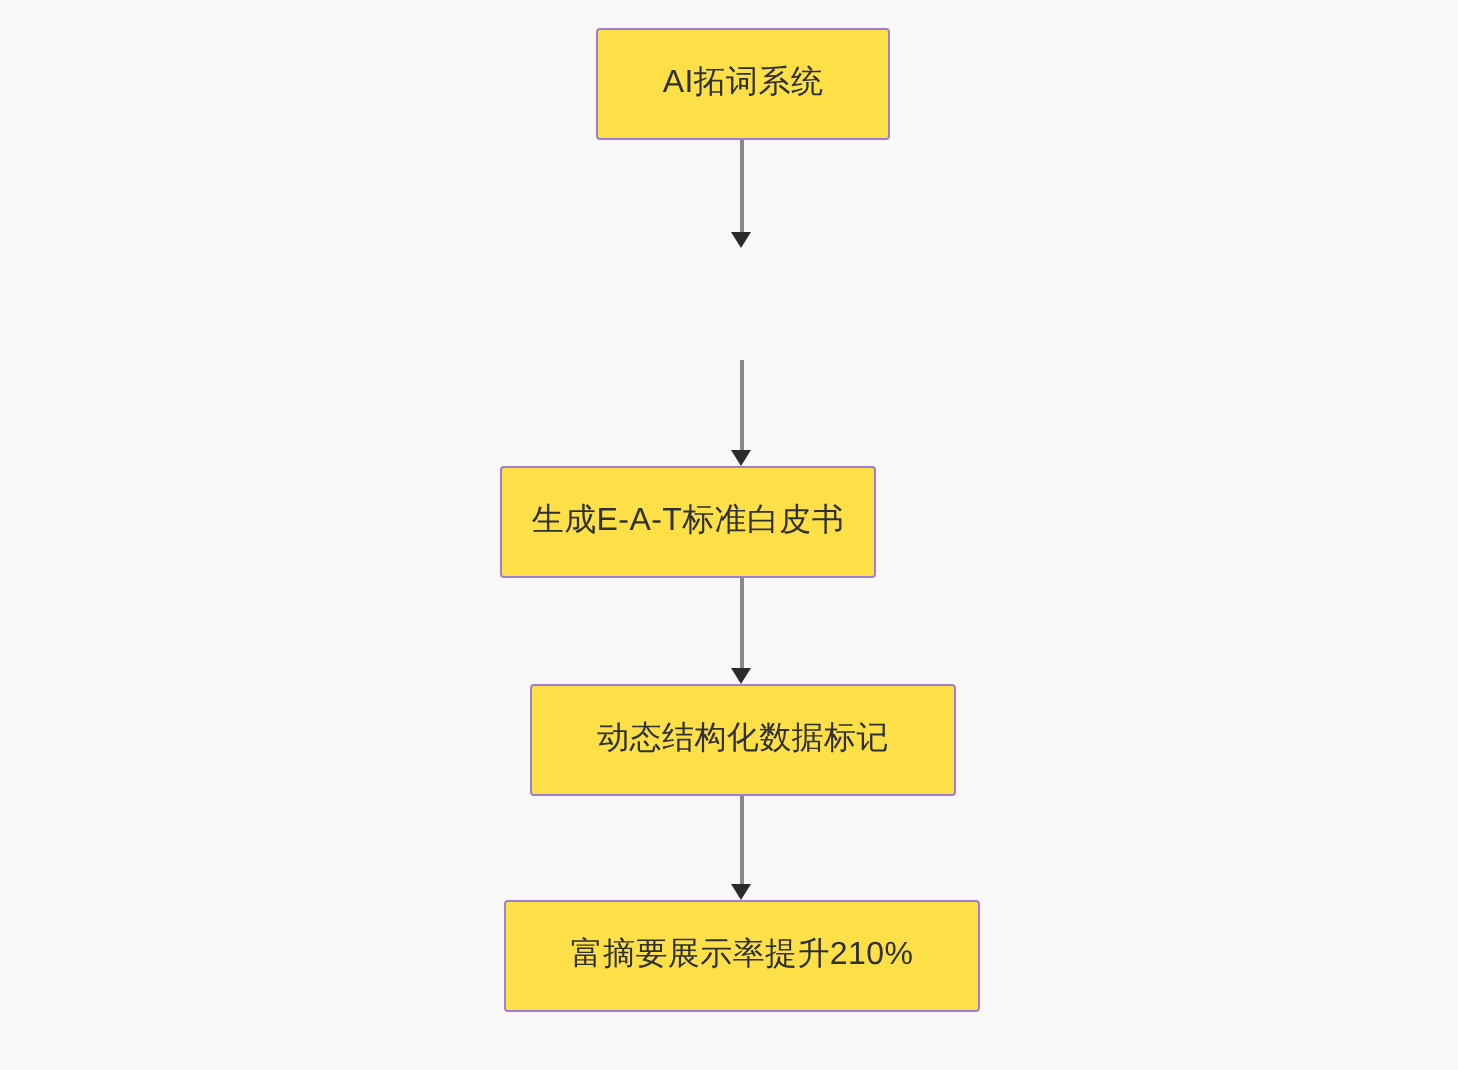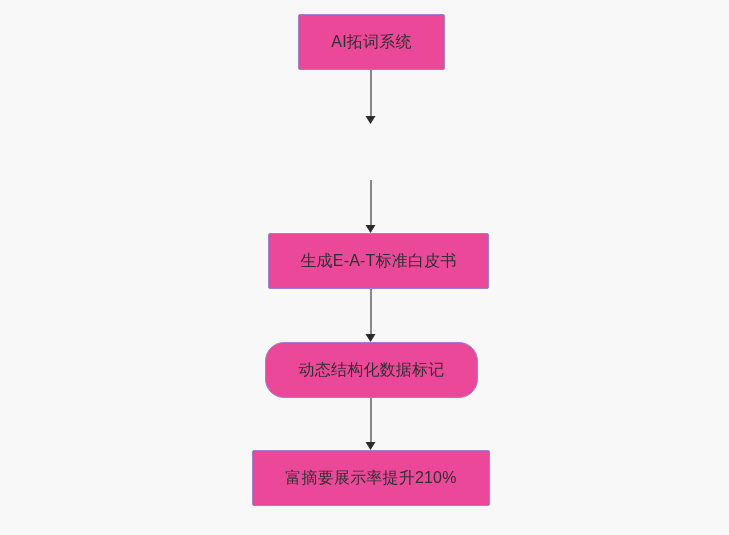--- a/index.html
+++ b/index.html
@@ -14,21 +14,21 @@
     overflow: hidden;
   }
   #flowchart {
     position: relative;
     width: 729px;
     height: 535px;
   }
   .node {
     position: absolute;
     box-sizing: border-box;
-    background: #ec4899;
+    background: #fde047;
     border: 1.6px solid #9f7fd4;
     border-radius: 2px;
     display: flex;
     align-items: center;
     justify-content: center;
     color: #2f3032;
     font-size: 16px;
     line-height: 1;
     letter-spacing: 0.2px;
     white-space: nowrap;
@@ -84,25 +84,25 @@
   <div class="edge" style="left:371px; top:398px; height:52px;">
     <div class="edge-line" style="height:44px;"></div>
     <div class="edge-arrow" style="top:44px;"></div>
   </div>
 
   <div class="node" style="left:298px; top:14px; width:147px; height:56px;">
     <span class="node-label">AI拓词系统</span>
   </div>
 
 
-  <div class="node" style="left:268px; top:233px; width:221px; height:56px;">
+  <div class="node" style="left:250px; top:233px; width:188px; height:56px;">
     <span class="node-label">生成E-A-T标准白皮书</span>
   </div>
 
-  <div class="node" style="left:265px; top:342px; width:213px; height:56px;border-radius:19px;">
+  <div class="node" style="left:265px; top:342px; width:213px; height:56px;">
     <span class="node-label">动态结构化数据标记</span>
   </div>
 
   <div class="node" style="left:252px; top:450px; width:238px; height:56px;">
     <span class="node-label">富摘要展示率提升210%</span>
   </div>
 
 </div>
 
 </body></html>

